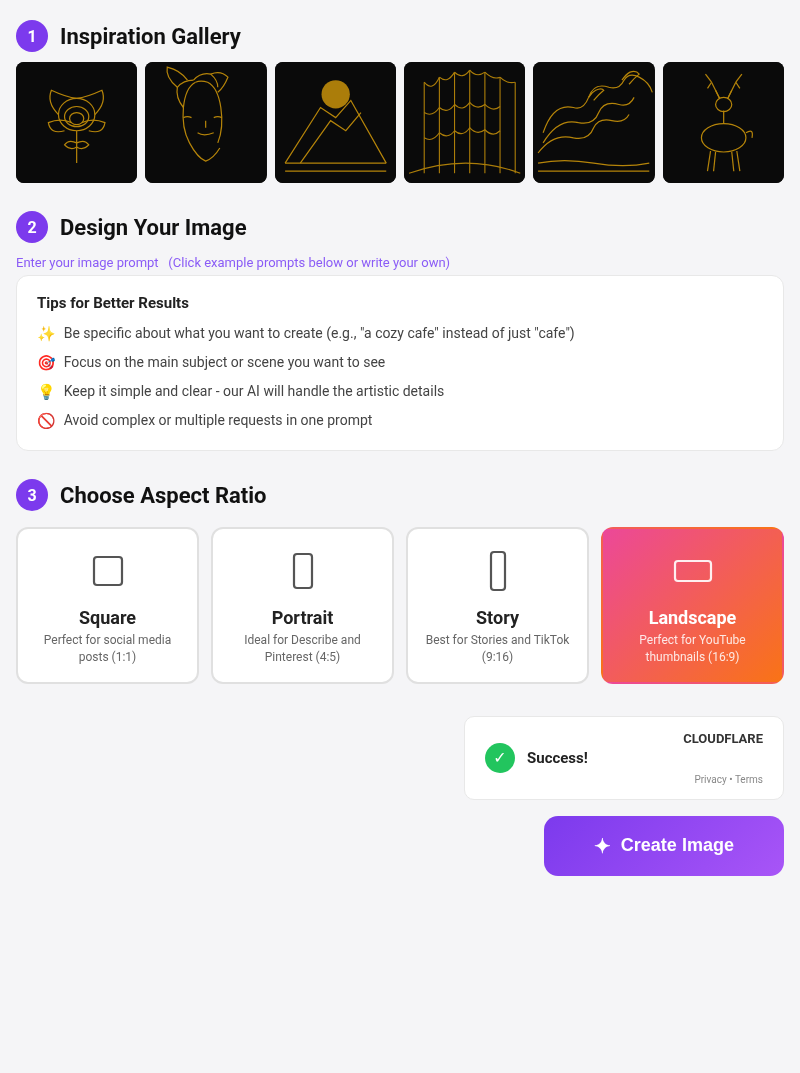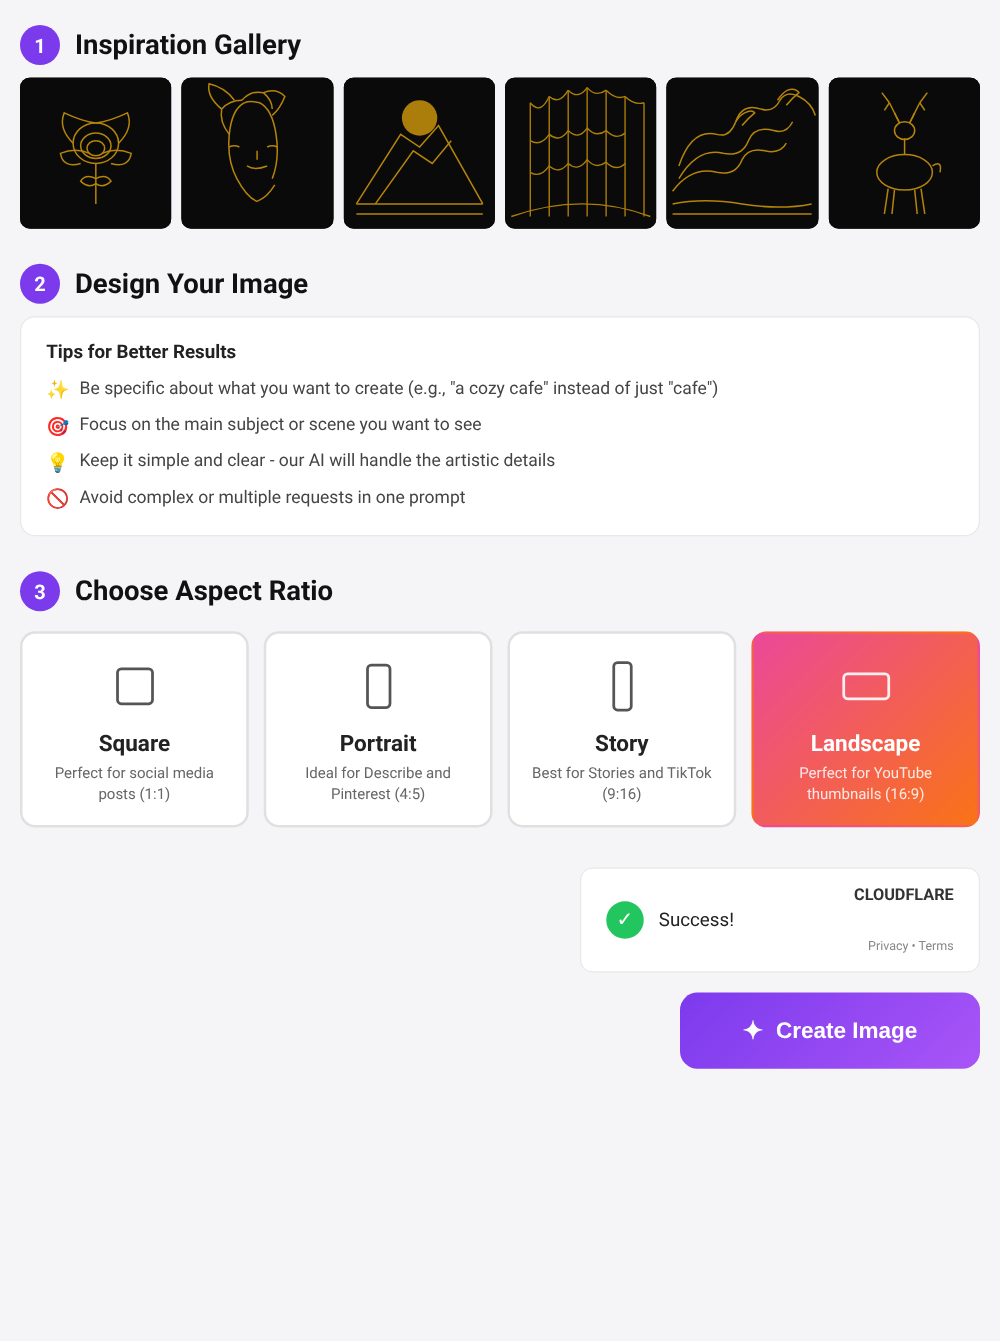--- a/index.html
+++ b/index.html
@@ -175,21 +175,21 @@
       width: 30px; height: 30px;
       background: #22c55e;
       border-radius: 50%;
       display: flex; align-items: center; justify-content: center;
       color: #fff;
       font-size: 16px;
       flex-shrink: 0;
     }
     .cf-text {
       font-size: 15px;
-      font-weight: 400;
+      font-weight: 700;
       color: #222;
       flex: 1;
     }
     .cf-logo-area {
       display: flex;
       flex-direction: column;
       align-items: flex-end;
       font-size: 10px;
       color: #888;
       gap: 28px;
@@ -351,20 +351,24 @@
     </div>
 
   </div>
 </section>
 
 <section id="section-design">
   <div class="section-header">
     <div class="step-badge">2</div>
     <h2 class="section-title">Design Your Image</h2>
   </div>
+  <div class="prompt-label">
+    <span>Enter your image prompt</span>
+    <span style="font-weight:400; color:#8b5cf6; font-size:13px; margin-left:6px;">(Click example prompts below or write your own)</span>
+  </div>
 
   
   <div class="tips-box">
     <div class="tips-title">Tips for Better Results</div>
     <div class="tip-item">
       <span class="tip-icon">✨</span>
       <span>Be specific about what you want to create (e.g., "a cozy cafe" instead of just "cafe")</span>
     </div>
     <div class="tip-item">
       <span class="tip-icon">🎯</span>

